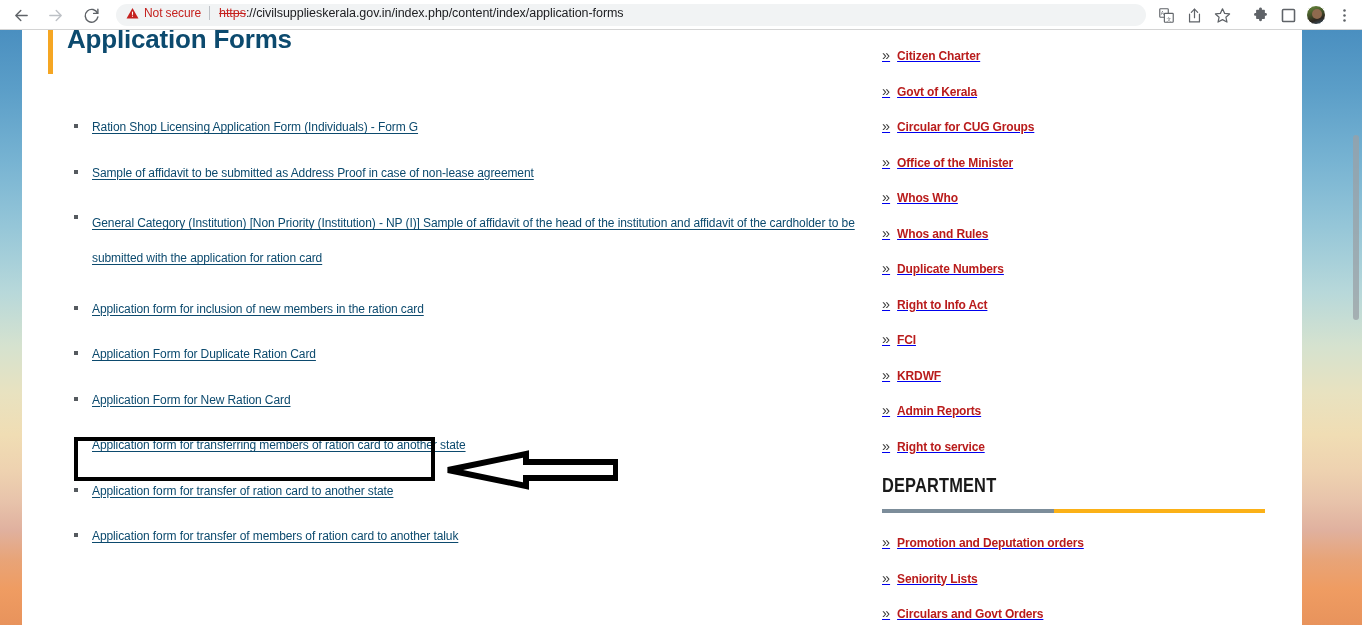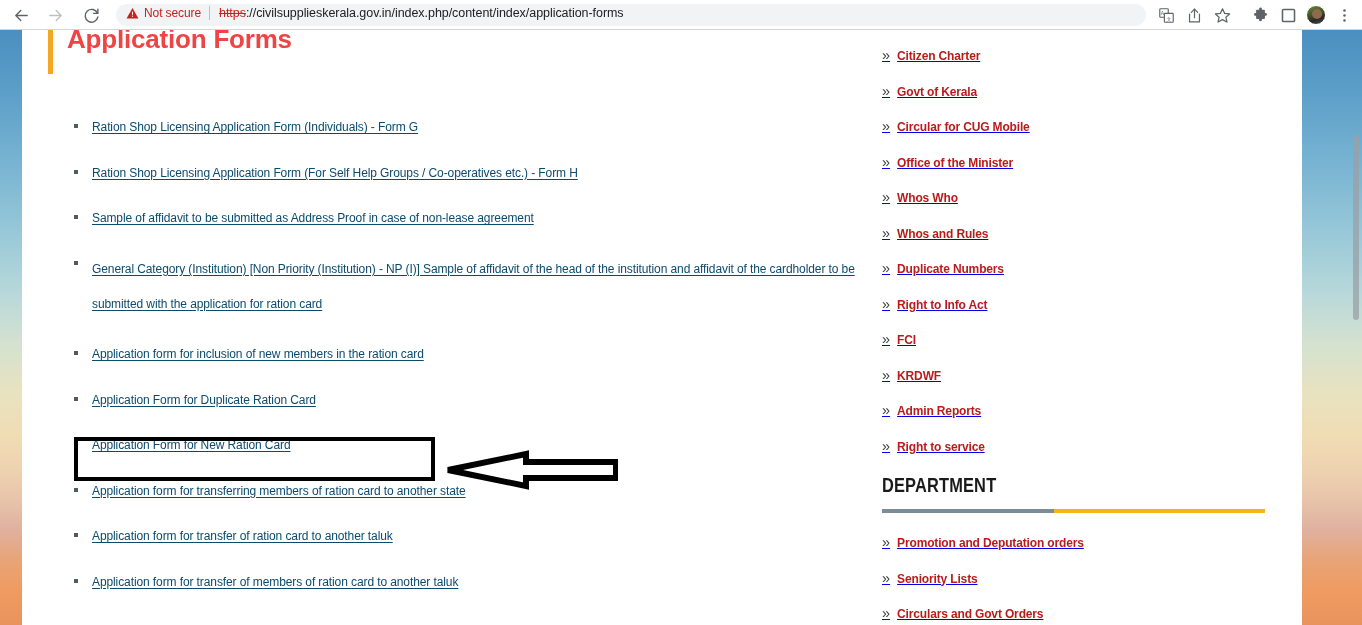--- a/index.html
+++ b/index.html
@@ -134,21 +134,21 @@
   }
   #title-accent {
     position: absolute; left: 0; top: 26px;
     width: 5px; height: 44px;
     background: #f5a623;
   }
   #page-title {
     position: absolute; left: 19px; top: 20px;
     font-size: 26px;
     font-weight: bold;
-    color: #ef4444;
+    color: #0c4a6e;
     letter-spacing: -0.2px;
     white-space: nowrap;
   }
 
   #forms-list {
     position: absolute; left: 0; top: 84px;
     width: 810px;
     list-style: none;
   }
   .form-item {
@@ -343,24 +343,20 @@
         <div id="page-title">Application Forms</div>
       </div>
 
       <ul id="forms-list">
         <li class="form-item">
           <span class="bullet"></span>
           <a class="form-link" href="#">Ration Shop Licensing Application Form (Individuals) - Form G</a>
         </li>
         <li class="form-item">
           <span class="bullet"></span>
-          <a class="form-link" href="#">Ration Shop Licensing Application Form (For Self Help Groups / Co-operatives etc.) - Form H</a>
-        </li>
-        <li class="form-item">
-          <span class="bullet"></span>
           <a class="form-link" href="#">Sample of affidavit to be submitted as Address Proof in case of non-lease agreement</a>
         </li>
         <li class="form-item two-line">
           <span class="bullet"></span>
           <a class="form-link" href="#">General Category (Institution) [Non Priority (Institution) - NP (I)] Sample of affidavit of the head of the institution and affidavit of the cardholder to be submitted with the application for ration card</a>
         </li>
         <li class="form-item">
           <span class="bullet"></span>
           <a class="form-link" href="#">Application form for inclusion of new members in the ration card</a>
         </li>
@@ -371,21 +367,21 @@
         <li class="form-item">
           <span class="bullet"></span>
           <a class="form-link" href="#">Application Form for New Ration Card</a>
         </li>
         <li class="form-item">
           <span class="bullet"></span>
           <a class="form-link" href="#">Application form for transferring members of ration card to another state</a>
         </li>
         <li class="form-item">
           <span class="bullet"></span>
-          <a class="form-link" href="#">Application form for transfer of ration card to another taluk</a>
+          <a class="form-link" href="#">Application form for transfer of ration card to another state</a>
         </li>
         <li class="form-item">
           <span class="bullet"></span>
         </li>
         <li class="form-item clipped">
           
           <a class="form-link" href="#">Application form for transfer of members of ration card to another taluk</a>
         </li>
       </ul>
 
@@ -400,21 +396,21 @@
       <a class="side-link" href="#">
         <span class="side-chev">»</span>
         <span class="side-label">Citizen Charter</span>
       </a>
       <a class="side-link" href="#">
         <span class="side-chev">»</span>
         <span class="side-label">Govt of Kerala</span>
       </a>
       <a class="side-link" href="#">
         <span class="side-chev">»</span>
-        <span class="side-label">Circular for CUG Mobile</span>
+        <span class="side-label">Circular for CUG Groups</span>
       </a>
       <a class="side-link" href="#">
         <span class="side-chev">»</span>
         <span class="side-label">Office of the Minister</span>
       </a>
       <a class="side-link" href="#">
         <span class="side-chev">»</span>
         <span class="side-label">Whos Who</span>
       </a>
       <a class="side-link" href="#">

